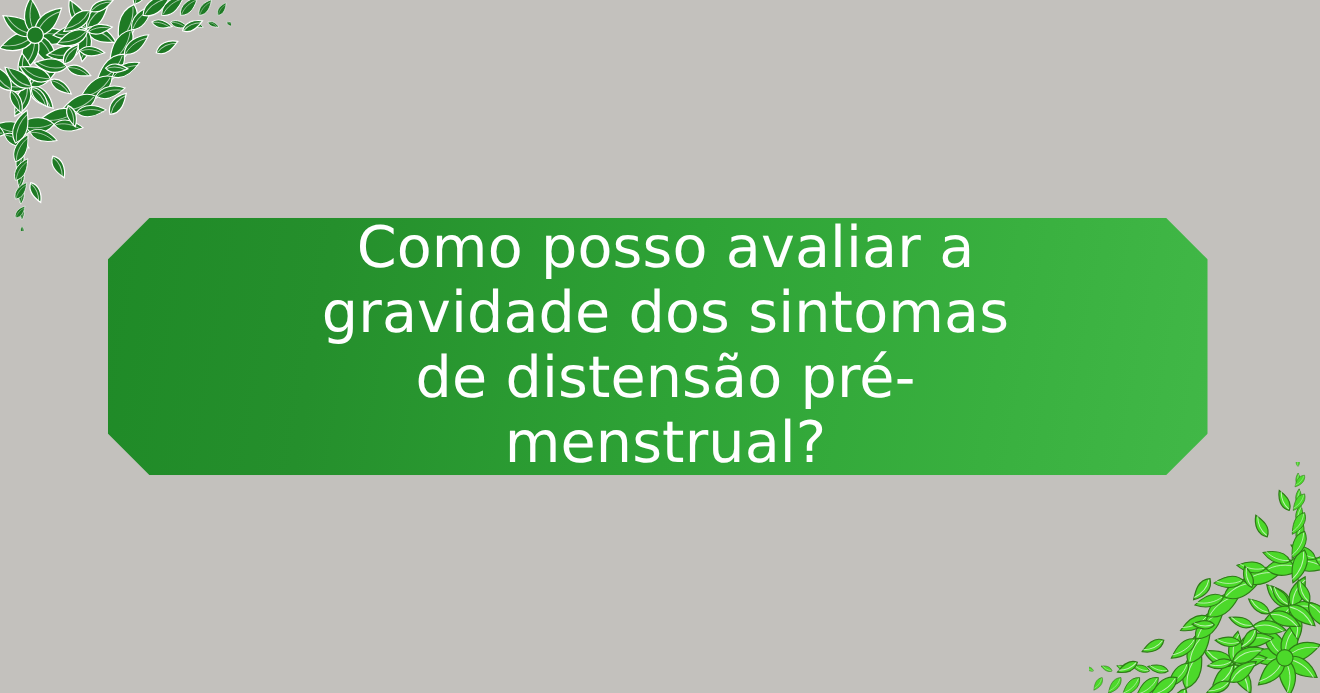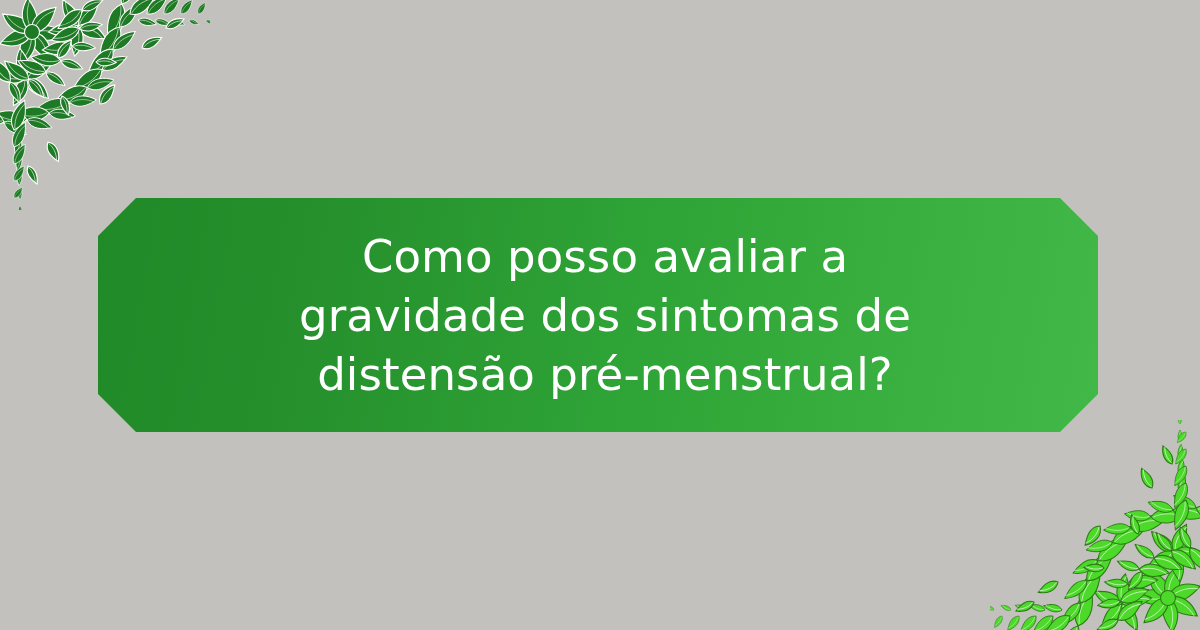--- a/index.html
+++ b/index.html
@@ -66,21 +66,21 @@
       38px 0, calc(100% - 38px) 0,
       100% 38px, 100% calc(100% - 38px),
       calc(100% - 38px) 100%, 38px 100%,
       0 calc(100% - 38px), 0 38px
     );
     display:flex; flex-direction:column;
     align-items:center; justify-content:center;
   }
   #banner-title {
     color:#ffffff;
-    font-size:45px;
+    font-size:52px;
     line-height:59px;
     font-weight:400;
     text-align:center;
     letter-spacing:0.1px;
     max-width:660px;
     padding-left:14px;
   }
 </style>
 </head>
 <body>

